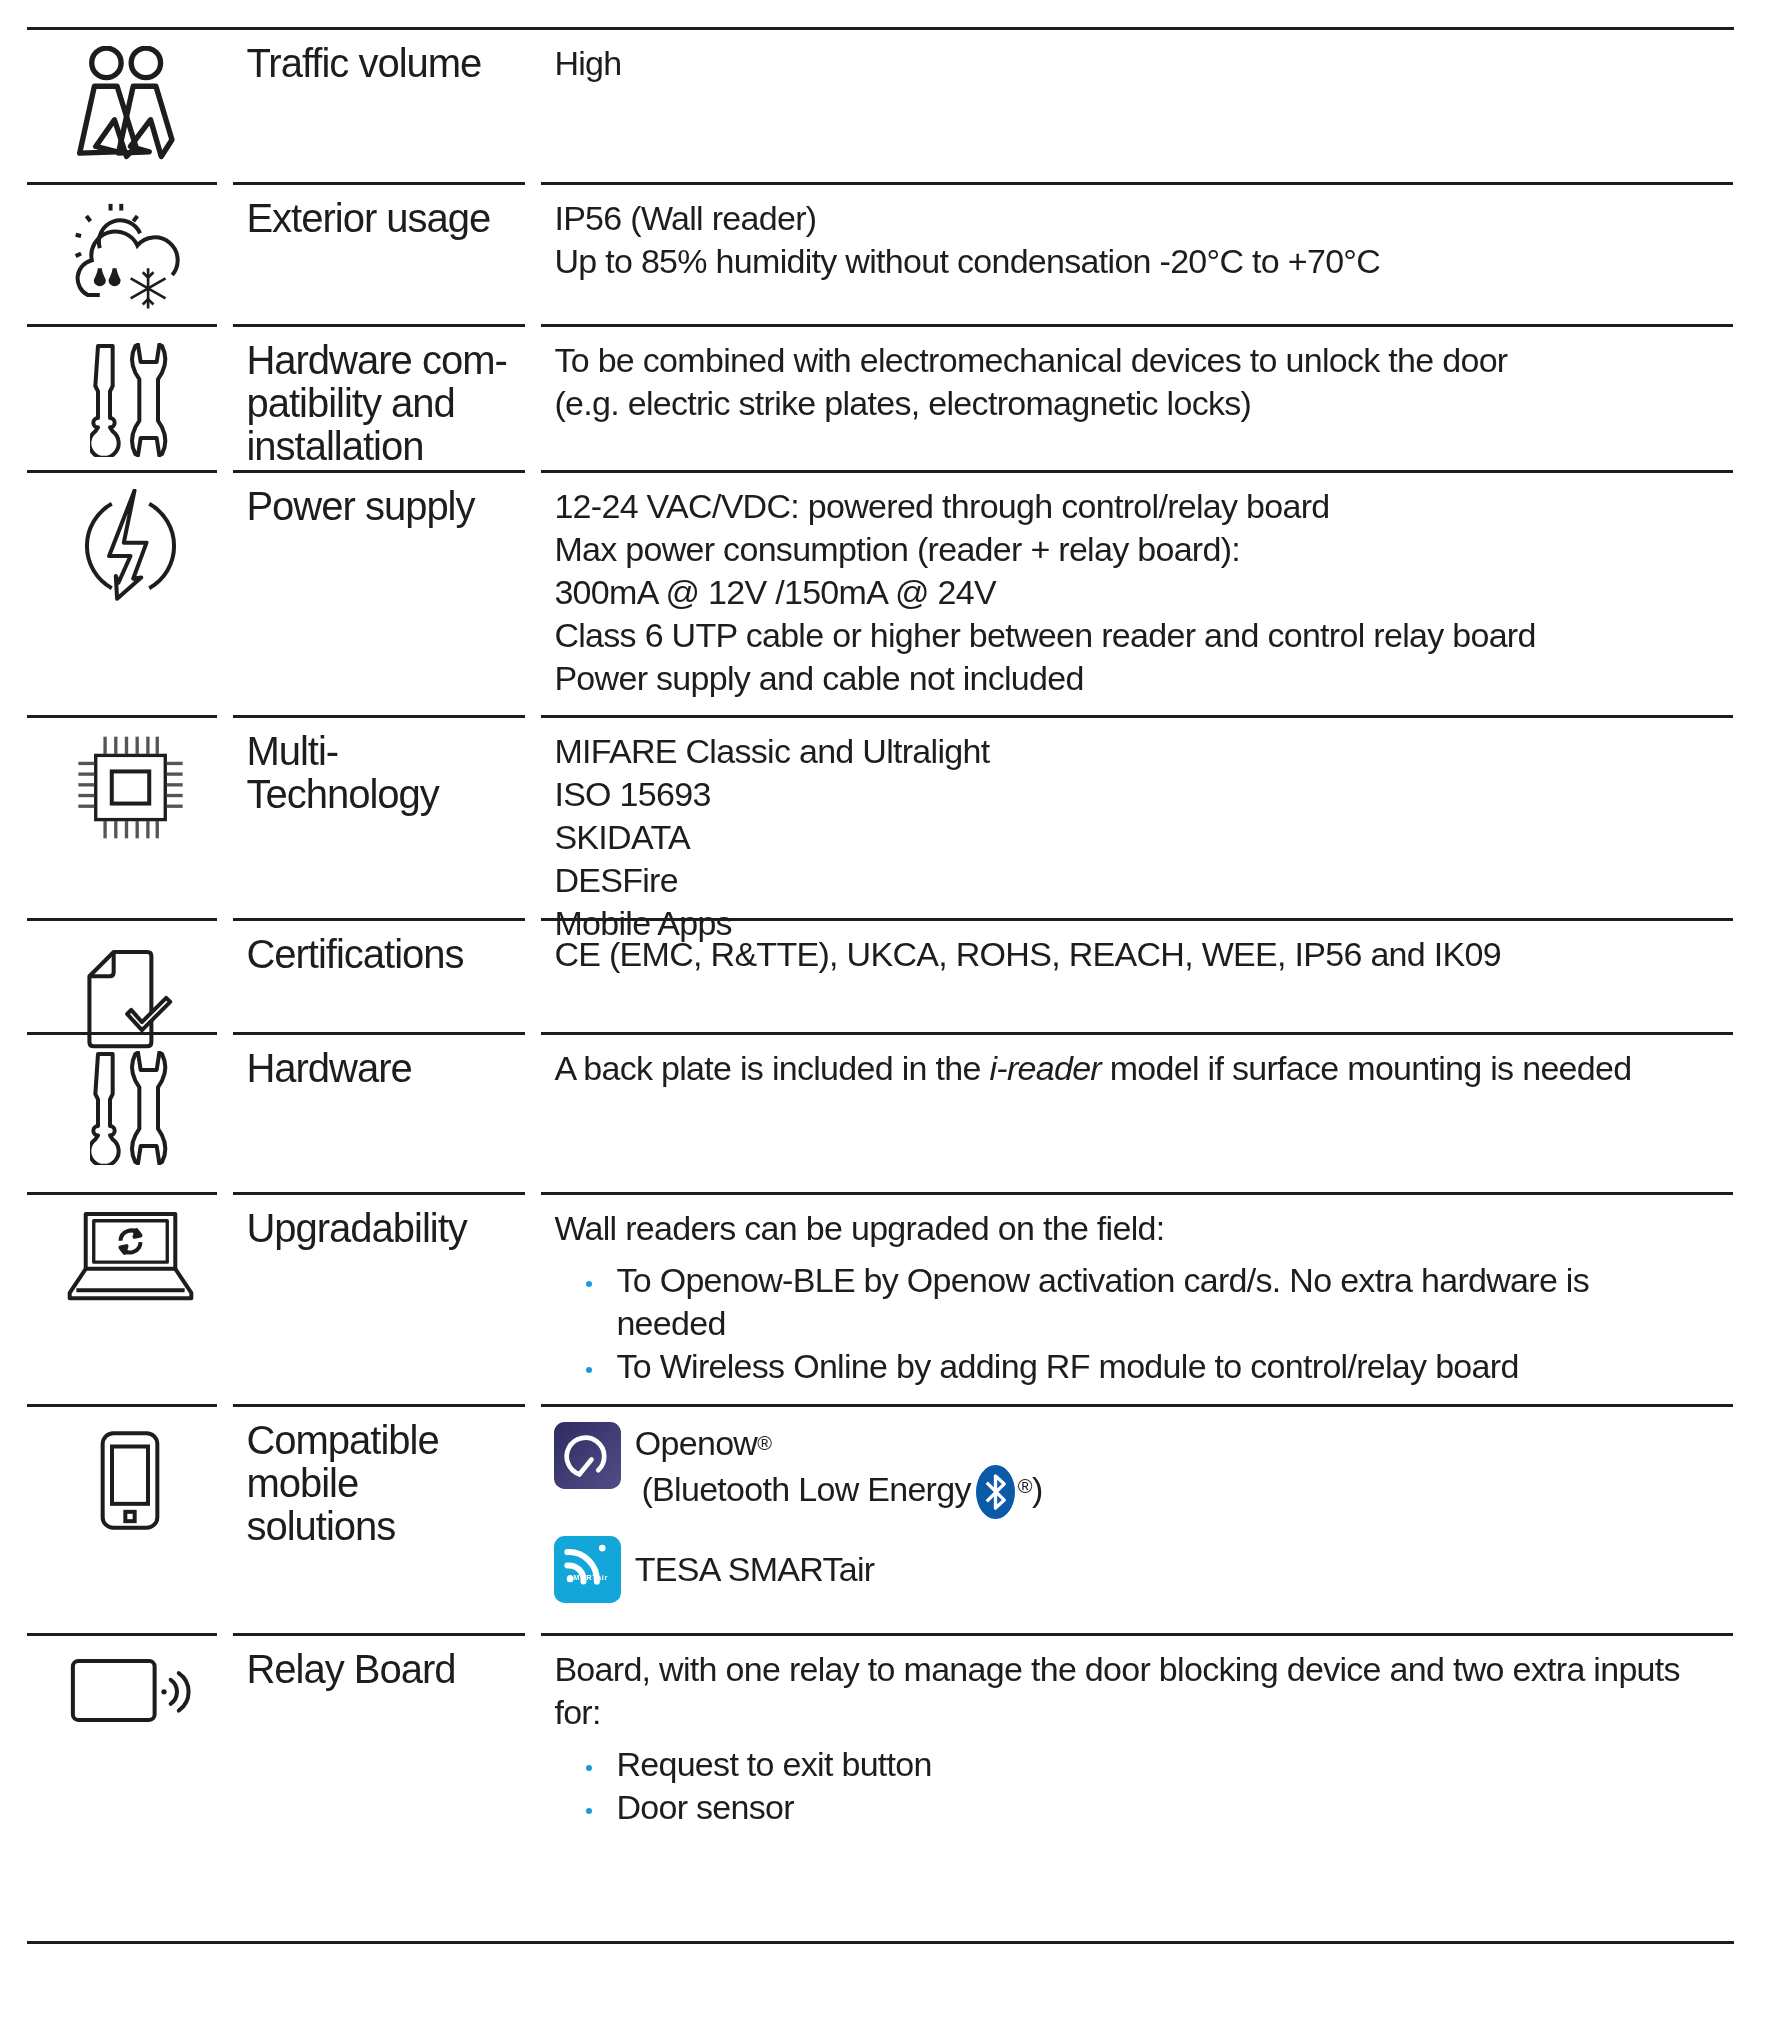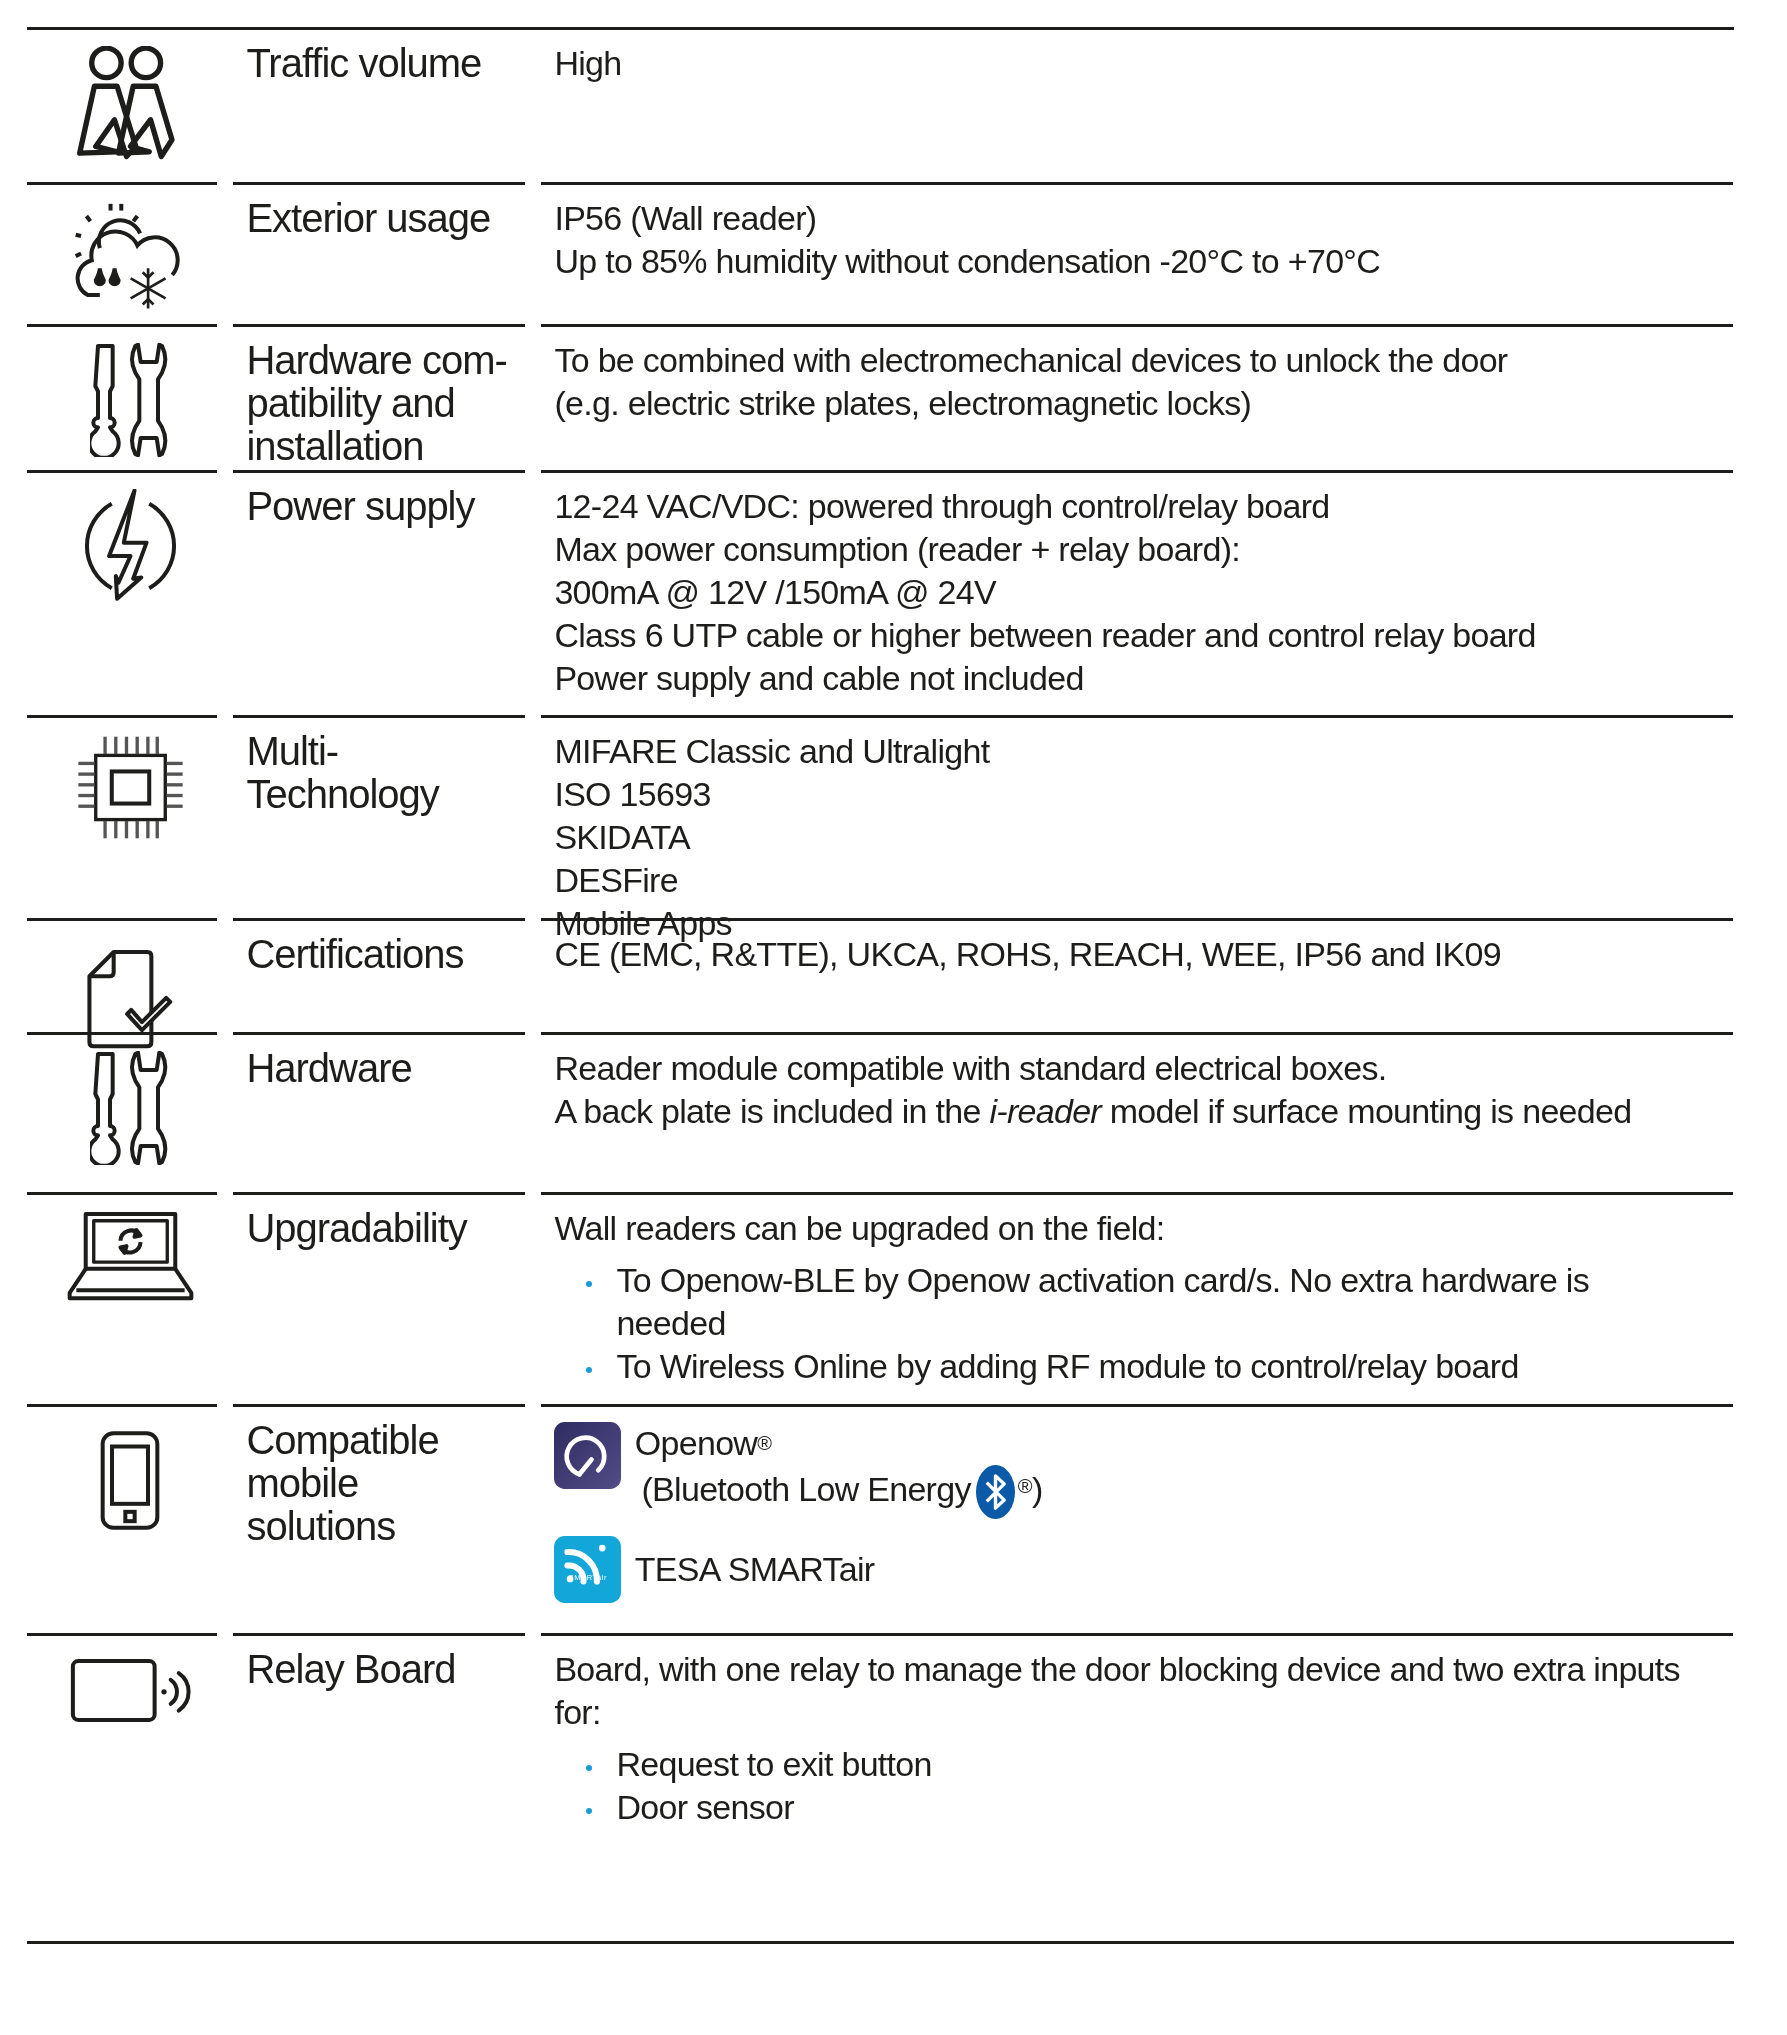--- a/index.html
+++ b/index.html
@@ -210,21 +210,20 @@
     <div class="cell-icon">
       <span>
         <svg width="80" height="114" viewBox="0 0 120 170" fill="none" stroke="#1d1d1b" stroke-width="6" stroke-linejoin="round">
           <path d="M12 4 h22 v60 l-4 8 v40 a6 6 0 0 1 0 14 l4 6 a22 22 0 1 1 -26 0 l4 -6 a6 6 0 0 1 0 -14 v-40 l-4 -8 z"></path>
           <path d="M68 4 q-10 20 0 40 l6 10 v62 l-6 10 q-10 20 0 40 l4 2 l4 -26 h24 l4 26 l4 -2 q10 -20 0 -40 l-6 -10 v-62 l6 -10 q10 -20 0 -40 l-4 -2 l-4 26 h-24 l-4 -26 z"></path>
         </svg>
       </span>
     </div>
     <div class="cell-label">Hardware</div>
     <div class="cell-value">
-      <span class="line">Reader module compatible with standard electrical boxes.</span>
       <span class="wrap" style="display:block; padding-right:80px"><span>A back plate is included in the </span><em>i-reader</em><span> model if surface mounting is needed</span></span>
     </div>
   </div>
 
   <div class="row" style="height:212px">
     <div class="divider d1"></div>
     <div class="divider d2"></div>
     <div class="divider d3"></div>
     <div class="cell-icon">
       <span>
@@ -282,21 +281,21 @@
         </div>
       </div>
       <div class="app-row" style="margin-top:17.4px">
         <div class="app-icon smartair">
           <svg width="67" height="67" viewBox="0 0 100 100" fill="none" stroke="#fff" stroke-width="9" stroke-linecap="round">
             <circle cx="24" cy="64" r="5" fill="#fff" stroke="none"></circle>
             <path d="M20 44 A22 22 0 0 1 44 68"></path>
             <path d="M20 24 A42 42 0 0 1 64 68"></path>
             <circle cx="72" cy="18" r="5" fill="#fff" stroke="none"></circle>
           </svg>
-          <span style="position:absolute; left:0; right:0; bottom:4px; text-align:center; color:#fff; font-size:7.4px; font-weight:normal; letter-spacing:0.7px;">SMARTair</span>
+          <span style="position:absolute; left:0; right:0; bottom:4px; text-align:center; color:#fff; font-size:7.4px; font-weight:bold; letter-spacing:0.7px;">SMARTair</span>
         </div>
         <div class="app-text" style="padding-top:12px">TESA SMARTair</div>
       </div>
     </div>
   </div>
 
   <div class="row" style="height:209px">
     <div class="divider d1"></div>
     <div class="divider d2"></div>
     <div class="divider d3"></div>

